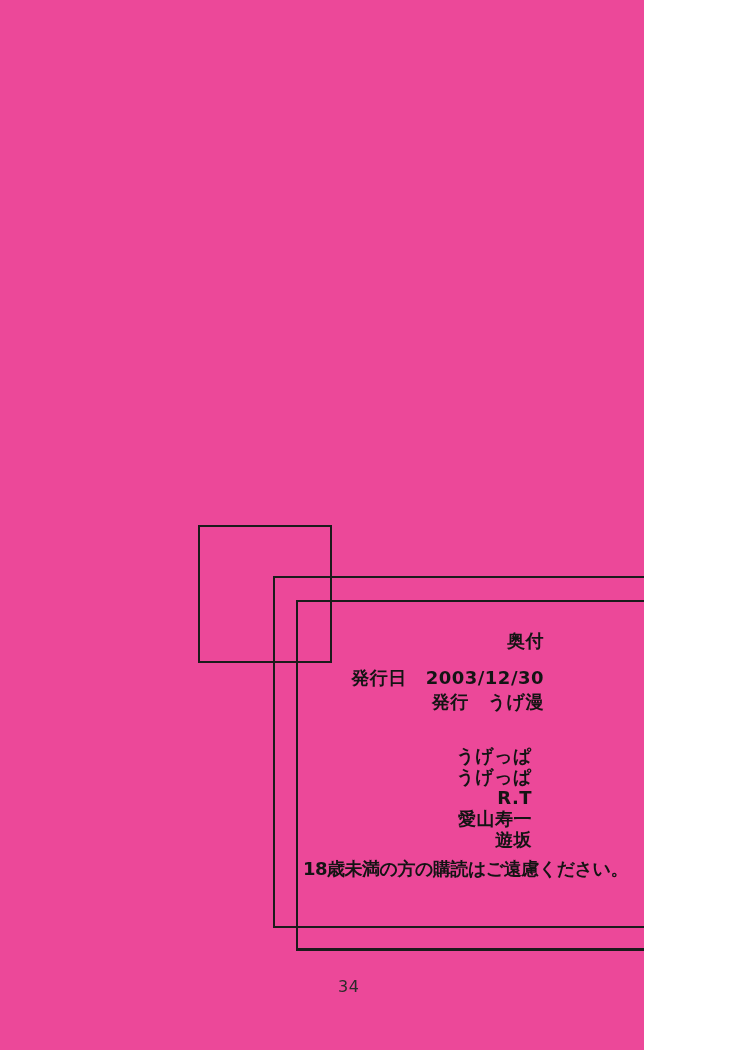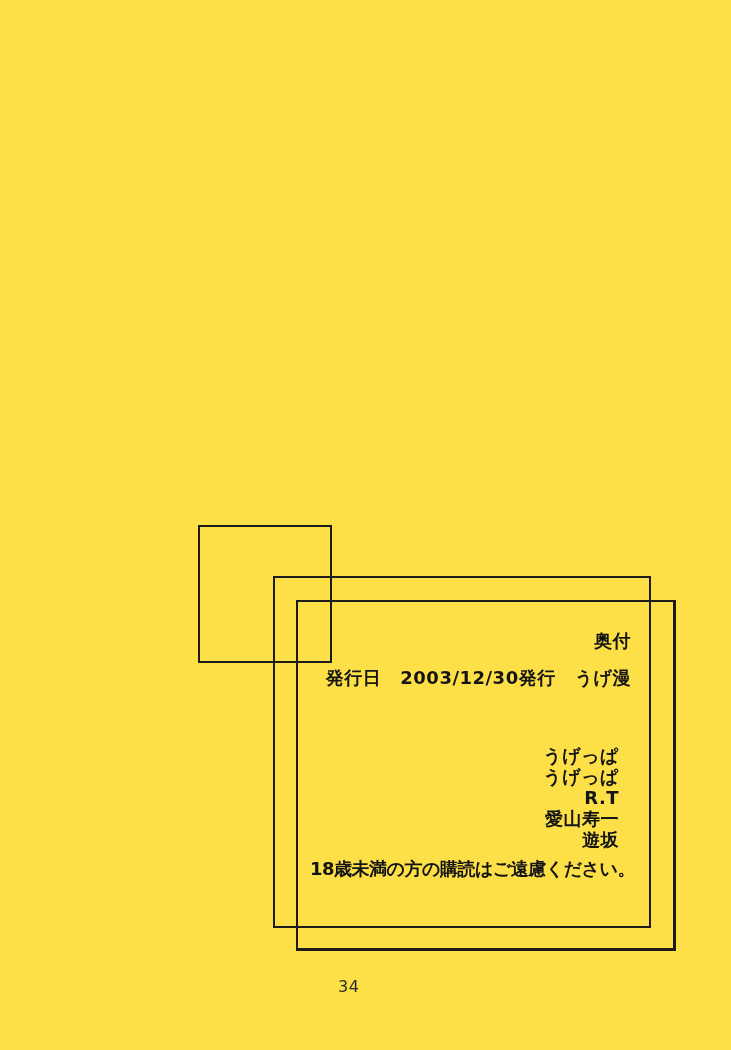--- a/index.html
+++ b/index.html
@@ -2,23 +2,23 @@
 <html><head>
 <meta charset="utf-8">
 <style>
   html, body {
     margin: 0;
     padding: 0;
     background: #ffffff;
   }
   .page {
     position: relative;
-    width: 731px;
+    width: 644px;
     height: 1050px;
-    background: #fde047;
+    background: #ec4899;
     overflow: hidden;
     font-family: "DejaVu Sans", sans-serif;
     color: #161616;
   }
   
   .rect {
     position: absolute;
     border: 2px solid #1b1b1b;
     background: transparent;
     box-sizing: border-box;
@@ -40,40 +40,41 @@
     right: 100px;
     font-size: 18px;
     line-height: 20px;
     text-align: right;
   }
   .publication {
     position: absolute;
     top: 666px;
     right: 100px;
     display: flex;
+    flex-direction: column;
     align-items: flex-end;
   }
   .publication .pub-row {
     display: flex;
     justify-content: flex-end;
     gap: 19px;
     font-size: 18px;
     line-height: 24px;
   }
   .credits {
     position: absolute;
     top: 745px;
     right: 112px;
     text-align: right;
     font-size: 18px;
     line-height: 21px;
   }
   .notice {
     position: absolute;
-    left: 310px;
+    left: 303px;
     top: 857px;
     font-size: 18px;
     line-height: 23px;
     letter-spacing: -0.5px;
   }
   .page-number {
     position: absolute;
     left: 338px;
     top: 977px;
     width: 36px;

